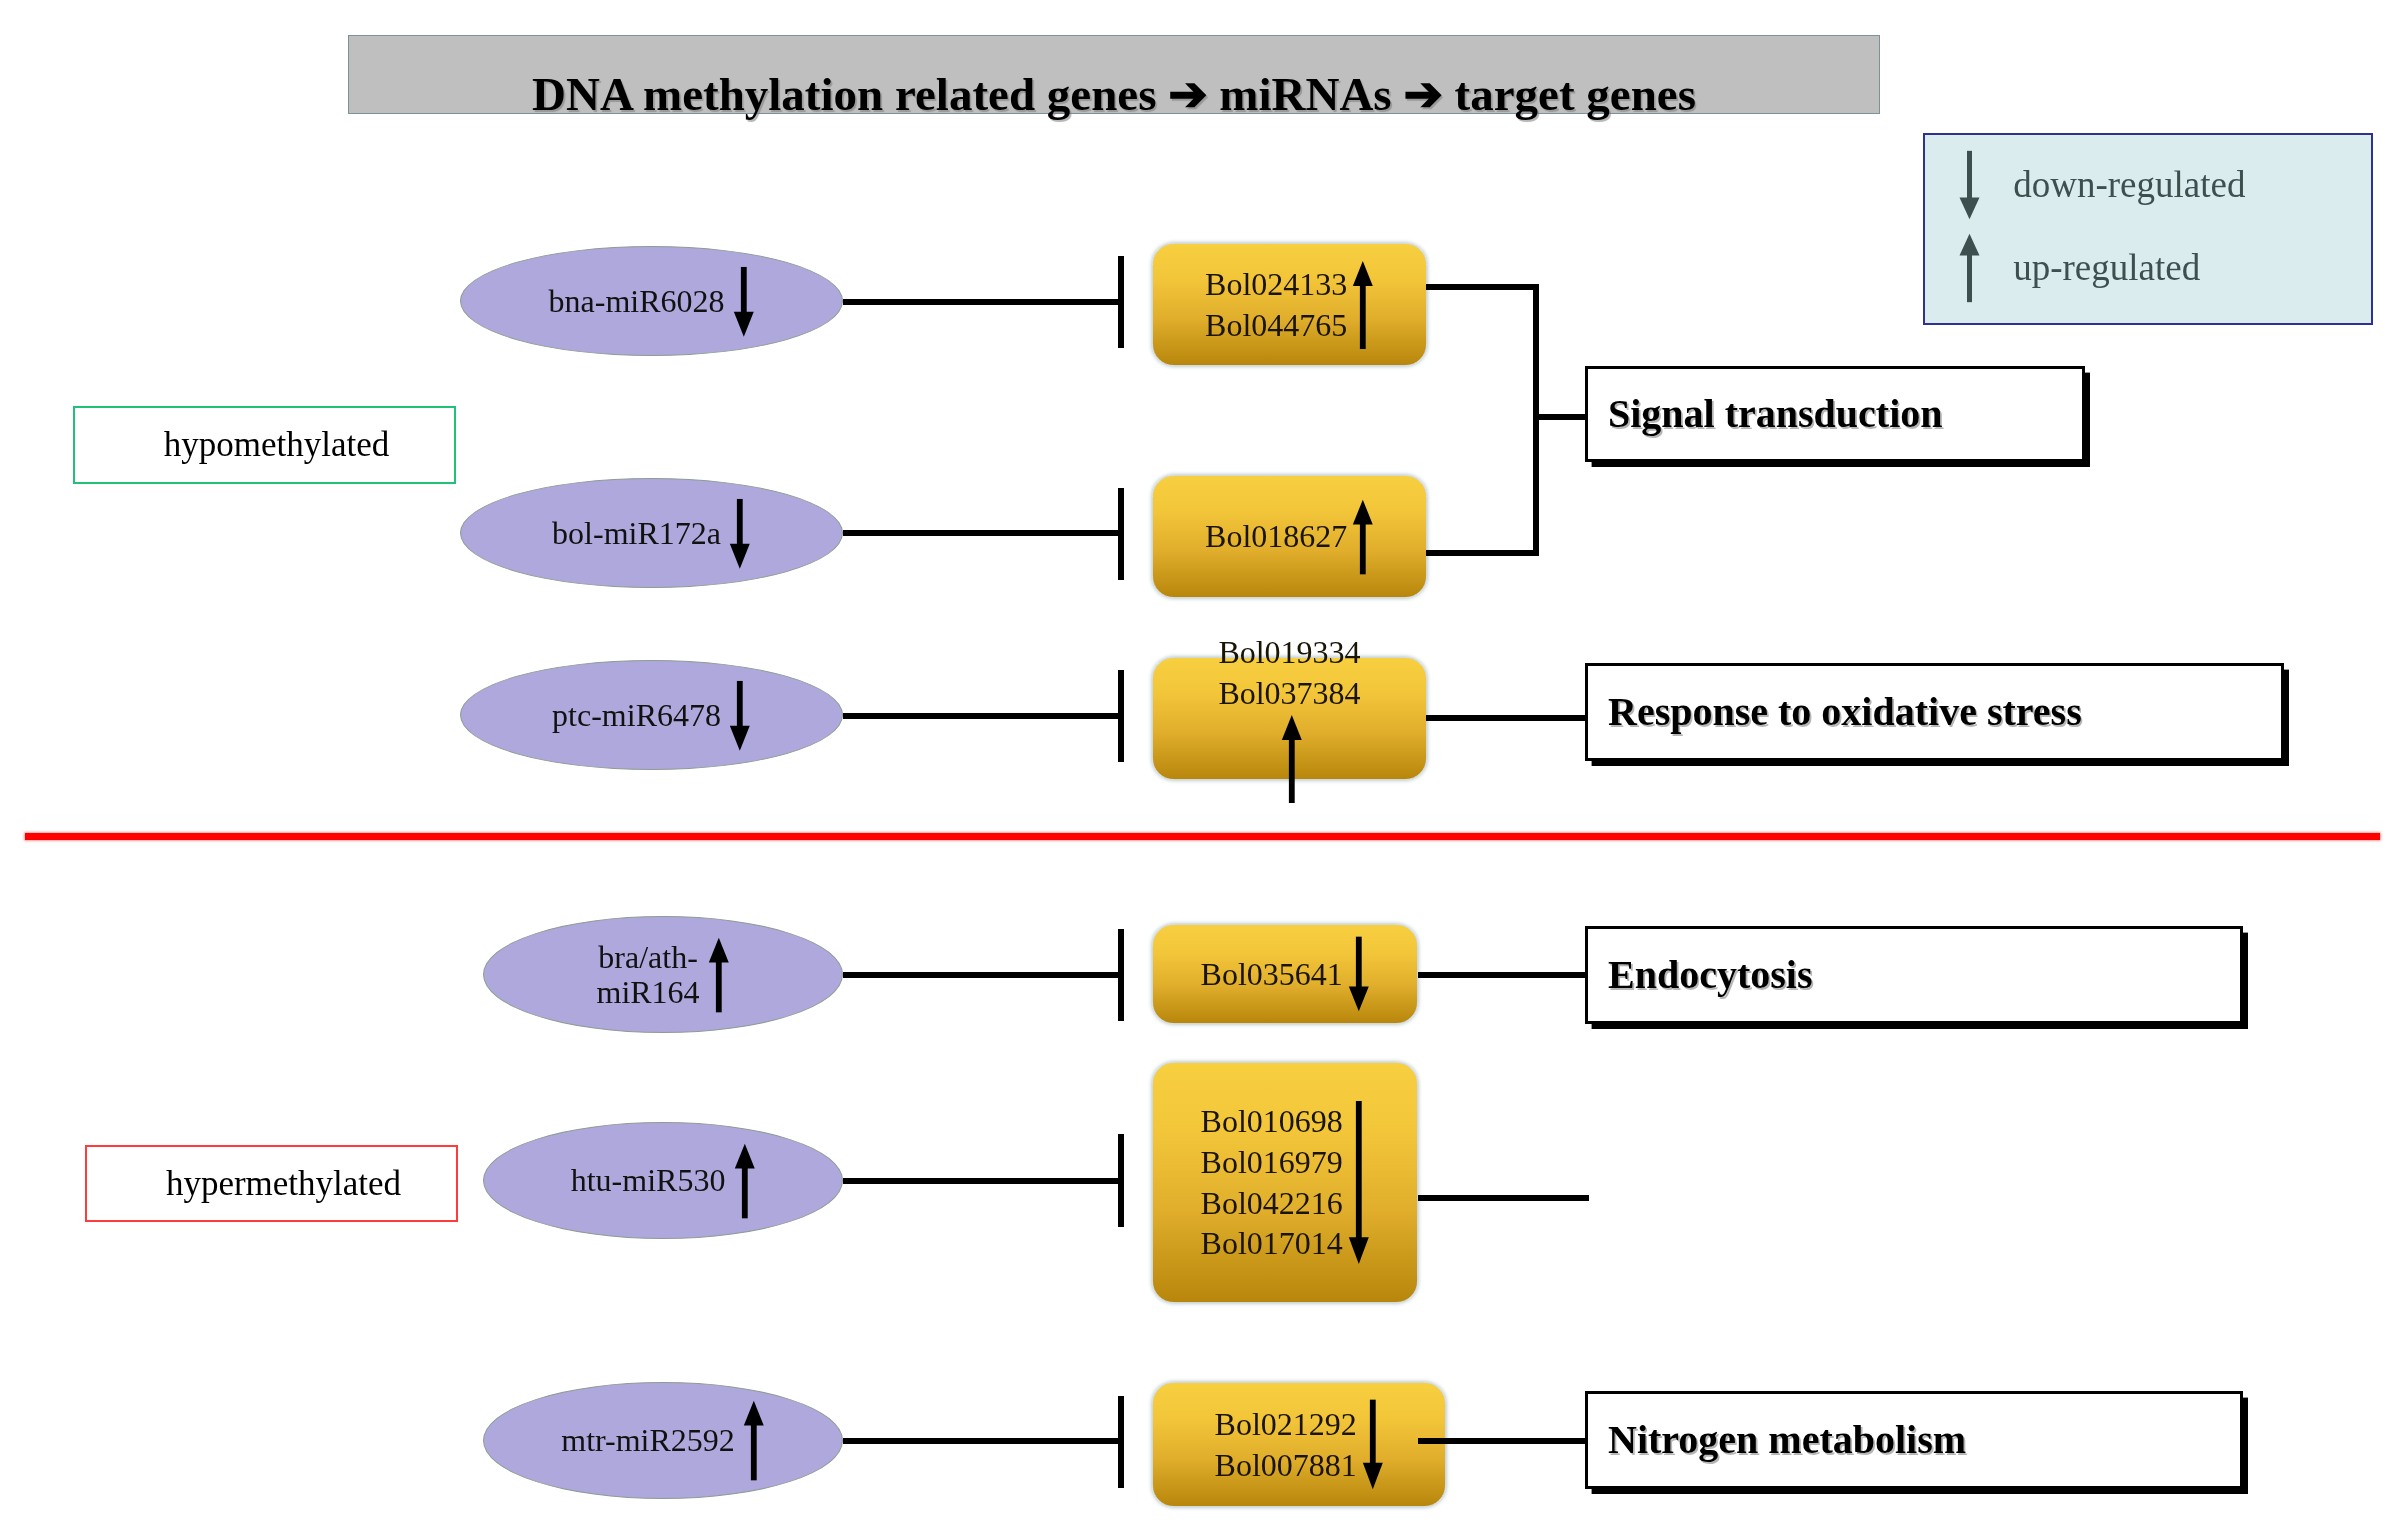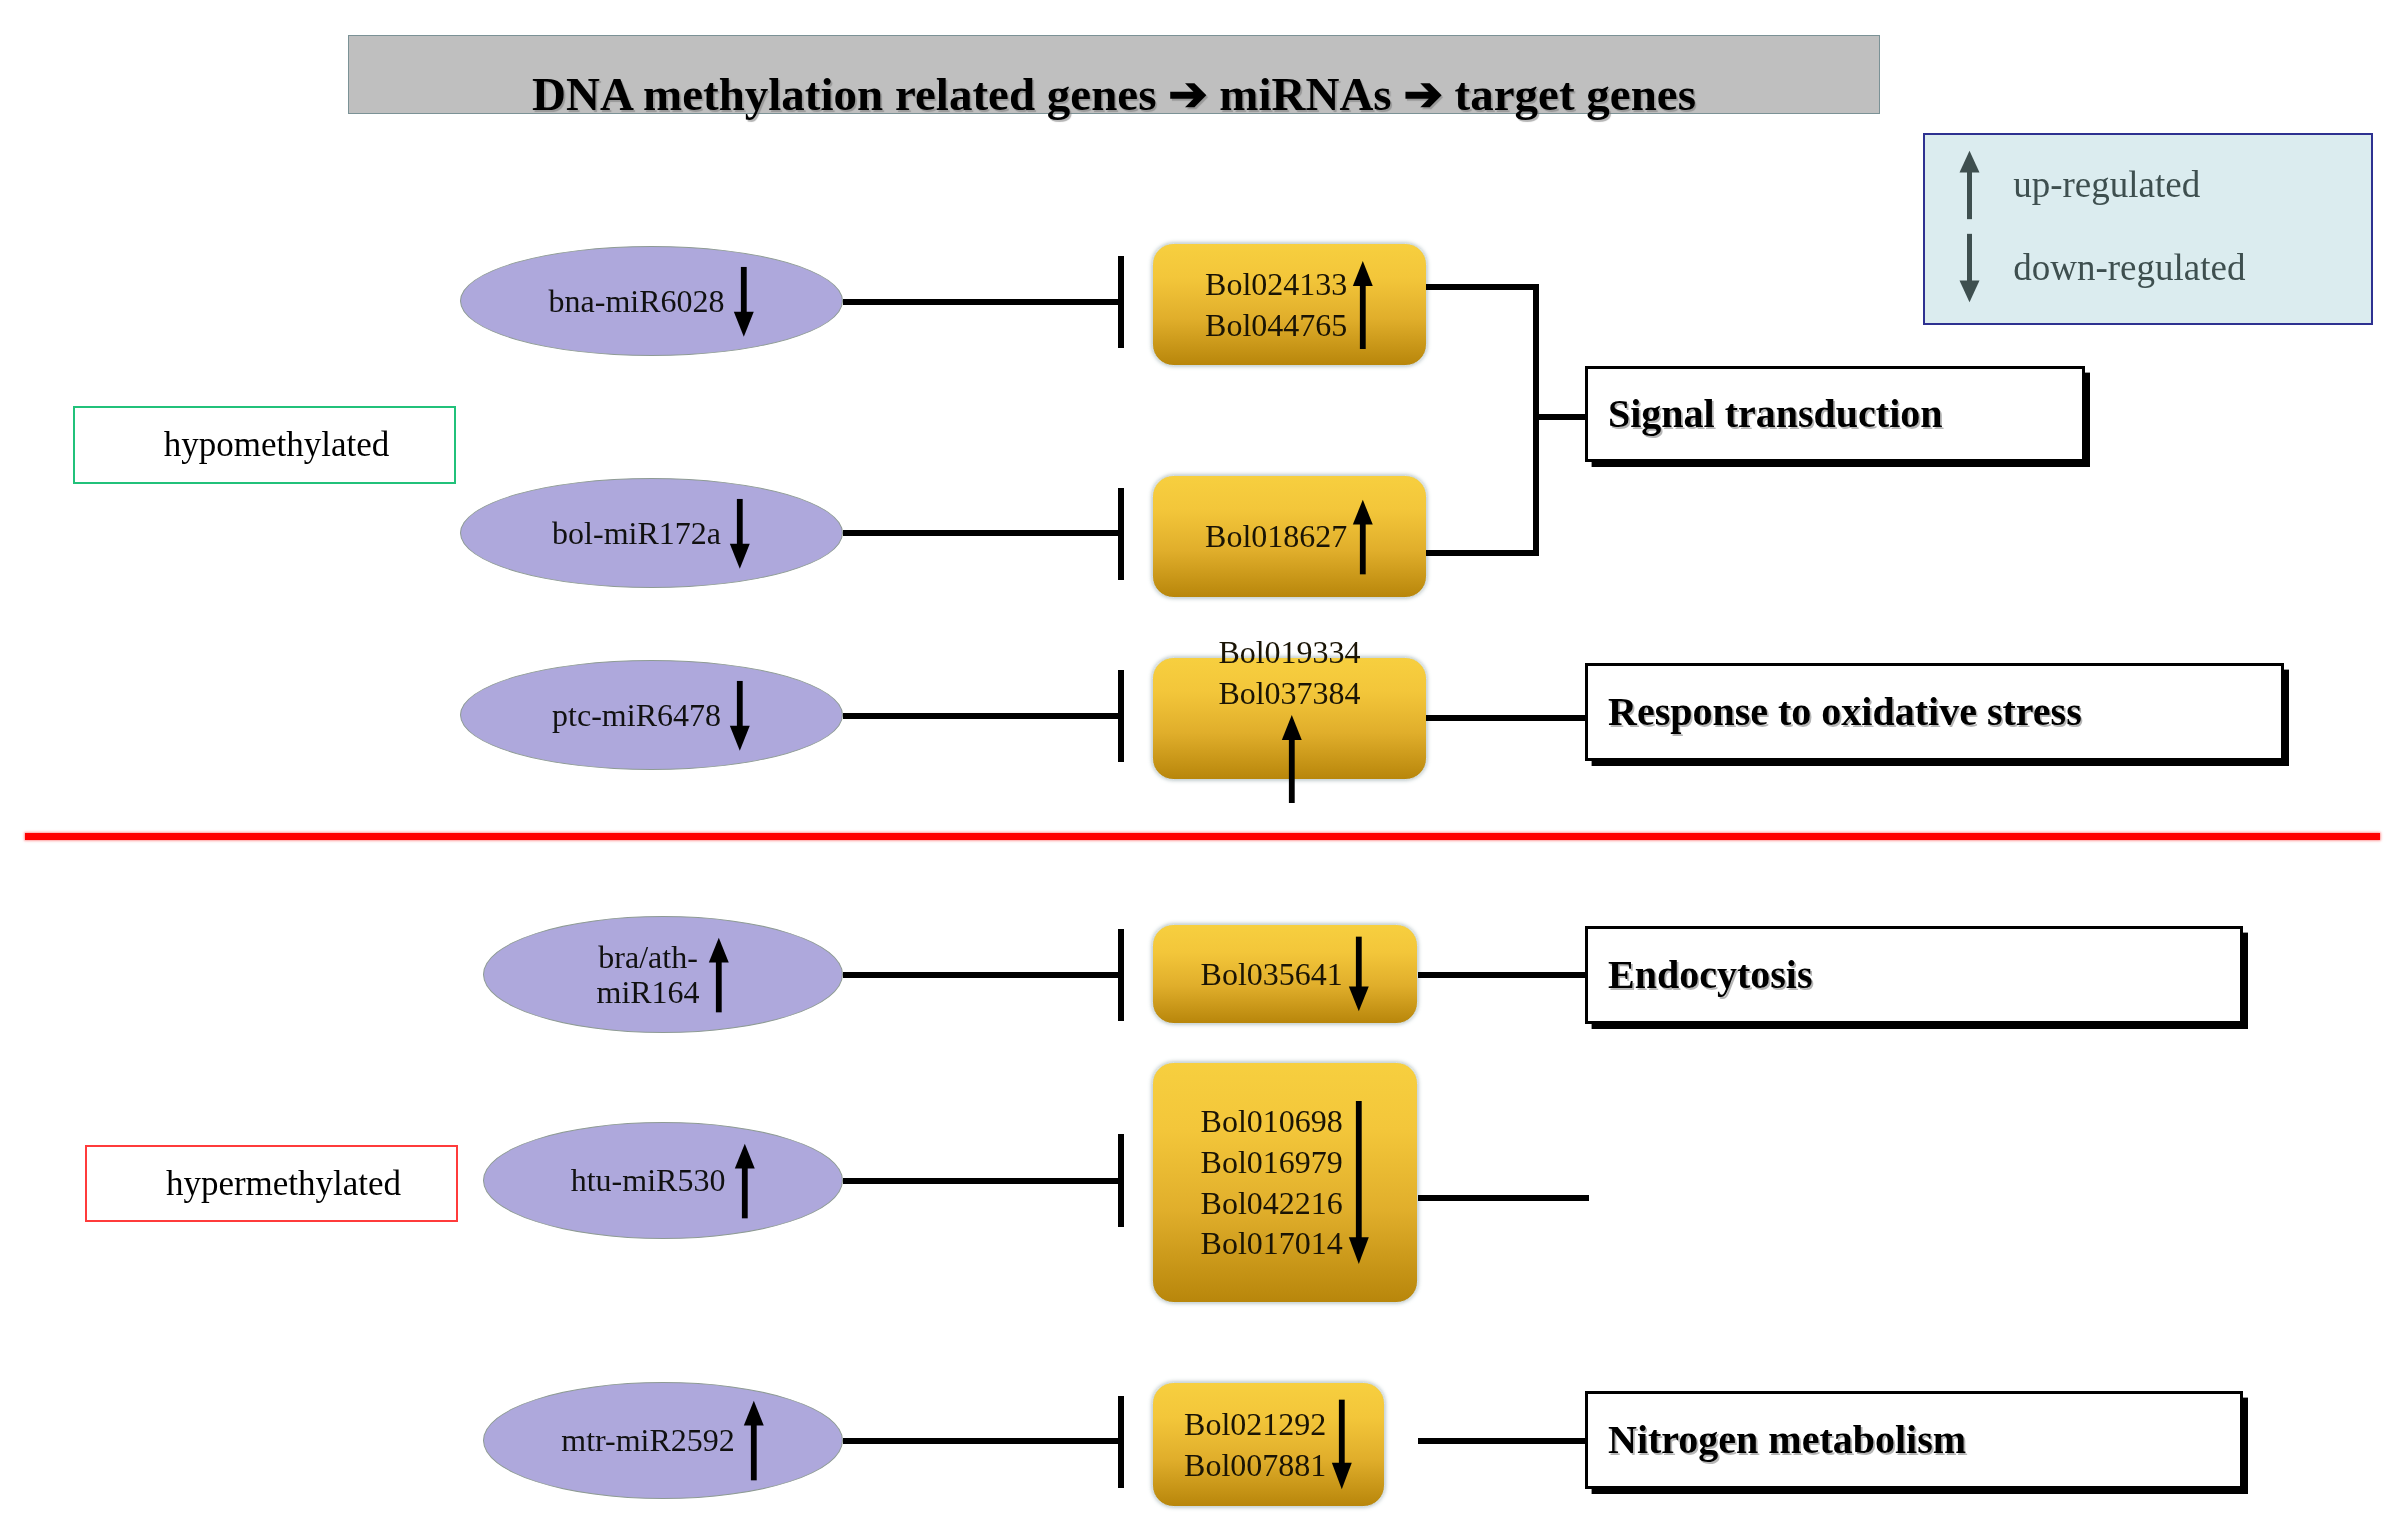--- a/index.html
+++ b/index.html
@@ -173,38 +173,38 @@
 </head>
 <body>
 
 <div id="stage">
 
   <div class="title-banner">
     <span class="title-text">DNA methylation related genes ➔ miRNAs ➔ target genes</span>
   </div>
 
   <div class="legend-box">
+    <div class="legend-row">
+      <span class="legend-arrow">
+        <svg width="25" height="72" viewBox="0 0 30 86">
+          <line x1="15" y1="2" x2="15" y2="66" stroke="#3e4f4f" stroke-width="6"></line>
+          <polygon points="15,84 3,58 27,58" fill="#3e4f4f"></polygon>
+        </svg>
+      </span>
+      <span class="legend-label">down-regulated</span>
+    </div>
     <div class="legend-row">
       <span class="legend-arrow">
         <svg width="25" height="72" viewBox="0 0 30 86">
           <line x1="15" y1="84" x2="15" y2="20" stroke="#3e4f4f" stroke-width="6"></line>
           <polygon points="15,2 3,28 27,28" fill="#3e4f4f"></polygon>
         </svg>
       </span>
       <span class="legend-label">up-regulated</span>
     </div>
-    <div class="legend-row">
-      <span class="legend-arrow">
-        <svg width="25" height="72" viewBox="0 0 30 86">
-          <line x1="15" y1="2" x2="15" y2="66" stroke="#3e4f4f" stroke-width="6"></line>
-          <polygon points="15,84 3,58 27,58" fill="#3e4f4f"></polygon>
-        </svg>
-      </span>
-      <span class="legend-label">down-regulated</span>
-    </div>
   </div>
 
   <div class="state-tag state-hypo">
     <span>hypomethylated</span>
   </div>
   <div class="state-tag state-hyper">
     <span>hypermethylated</span>
   </div>
 
   <div class="divider-red"></div>
@@ -342,21 +342,21 @@
     <span class="mirna-label">mtr-miR2592</span>
     <span class="reg-arrow">
       <svg width="21.6" height="83" viewBox="0 0 26 100">
         <line x1="13" y1="98" x2="13" y2="26" stroke="#000" stroke-width="7"></line>
         <polygon points="13,2 1,32 25,32" fill="#000"></polygon>
       </svg>
     </span>
   </div>
   <div class="conn-line conn-h" style="left:843px; top:1438px; width:276px;"></div>
   <div class="inhibit-bar" style="left:1118px; top:1396px; height:92px;"></div>
-  <div class="gene-box" style="left:1152px; top:1382px; width:233px; height:125px;">
+  <div class="gene-box" style="left:1152px; top:1382px; width:294px; height:125px;">
     <span class="genes">Bol021292
 Bol007881</span>
     <span class="reg-arrow">
       <svg width="21.6" height="93" viewBox="0 0 26 112">
         <line x1="13" y1="2" x2="13" y2="84" stroke="#000" stroke-width="7"></line>
         <polygon points="13,110 1,78 25,78" fill="#000"></polygon>
       </svg>
     </span>
   </div>
   <div class="conn-line conn-h" style="left:1418px; top:1438px; width:171px;"></div>

